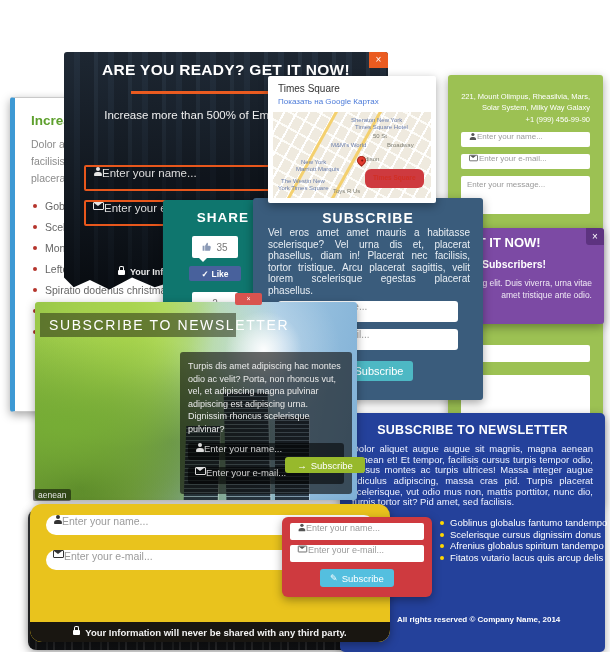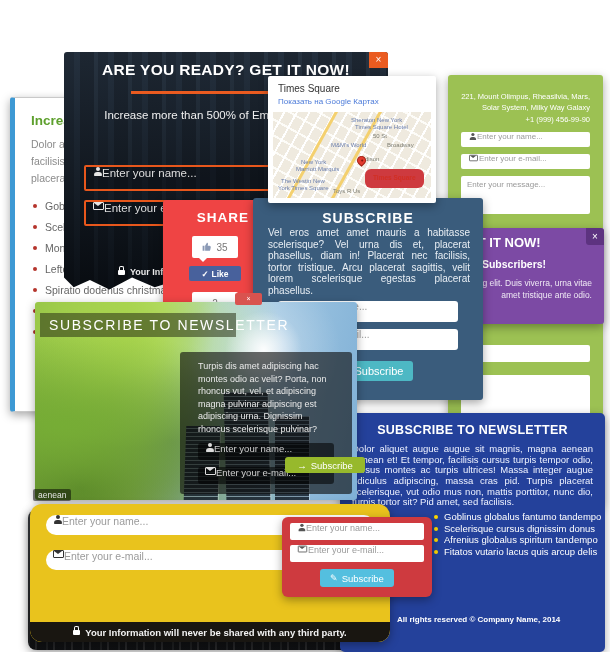--- a/index.html
+++ b/index.html
@@ -78,21 +78,21 @@
   .ct-title{text-align:right;color:#fff;font-weight:bold;font-size:13px;letter-spacing:1px;margin-top:2px;}
   .ct-addr{text-align:right;color:#fff;font-size:7.5px;line-height:1.5;margin-top:6px;}
   .ct-inp{height:15px;margin-top:7px;}
   .ct-inp input{font-size:8px;}
   .ct-ta{display:block;width:100%;height:38px;margin-top:7px;border:0;outline:0;border-radius:2px;resize:none;
          font-family:inherit;font-size:8px;padding:4px 6px;color:#444;}
   .ct-ta::placeholder{color:#999;}
   .ct-w{position:absolute;left:13px;right:13px;background:#fff;border-radius:2px;}
 
   
-  .share{background:#ef4444;border-radius:3px;z-index:4;}
+  .share{background:#0f766e;border-radius:3px;z-index:4;}
   .sh-title{position:absolute;top:10px;left:0;right:0;text-align:center;color:#fff;font-weight:bold;font-size:13.5px;letter-spacing:1px;}
   .like-box{position:absolute;left:29px;top:36px;width:46px;height:22px;background:#fff;border-radius:2px;
             display:flex;align-items:center;justify-content:center;gap:4px;font-size:10px;color:#777;}
   .like-box::after{content:"";position:absolute;left:7px;bottom:-4px;border-left:4px solid transparent;border-right:4px solid transparent;border-top:4px solid #fff;}
   .like-btn{position:absolute;left:26px;top:66px;width:52px;height:15px;background:#48619c;border:0;border-radius:2px;
             color:#fff;font-size:8.5px;font-weight:bold;display:flex;align-items:center;justify-content:center;gap:3px;cursor:pointer;font-family:inherit;padding:0;}
   .tweet-box{position:absolute;left:29px;top:92px;width:46px;height:22px;background:#fff;border-radius:2px;
              display:flex;align-items:center;justify-content:center;font-size:10px;color:#777;}
 
   
@@ -125,36 +125,36 @@
       linear-gradient(100deg,#8fbf45 0%,#a9d355 26%,#bfe27a 36%,#b7d8ea 52%,#9cc3e0 72%,#7fb0d6 100%);}
   .bldg{position:absolute;background:
       repeating-linear-gradient(0deg, rgba(25,35,46,.88) 0 3px, rgba(120,140,155,.75) 3px 4px);
       box-shadow:1px 0 0 rgba(255,255,255,.35);}
   .pn-band{position:absolute;left:5px;top:11px;width:196px;height:24px;background:rgba(42,50,22,.55);
            display:flex;align-items:center;padding-left:9px;}
   .pn-band span{color:#fff;font-size:14px;font-weight:300;letter-spacing:1.6px;white-space:nowrap;}
   .pn-close{position:absolute;left:200px;top:-9px;width:27px;height:12px;background:#d9534f;border:0;border-radius:2px;
             color:#fff;font-size:7px;line-height:12px;text-align:center;padding:0;cursor:pointer;font-family:inherit;}
   .pn-panel{position:absolute;left:145px;top:50px;width:172px;height:142px;background:rgba(12,12,12,.62);
-            border-radius:3px;padding:8px 18px;}
+            border-radius:3px;padding:8px 8px;}
   .pn-text{color:#e9e9e9;font-size:9px;line-height:1.4;}
   .pn-inp{height:17px;margin-top:7px;background:rgba(0,0,0,.55);border-radius:3px;}
   .pn-inp .ic-user,.pn-inp .ic-mail{color:#ddd;}
   .pn-inp input{font-size:9.5px;color:#ddd;}
   .pn-inp input::placeholder{color:#cfcfcf;}
   .pn-btn{position:absolute;left:250px;top:155px;width:80px;height:16px;background:#97b92c;border:0;border-radius:3px;
           color:#fff;font-size:9.5px;cursor:pointer;font-family:inherit;display:flex;align-items:center;justify-content:center;gap:4px;padding:0;}
   .pn-closelbl{position:absolute;left:-2px;top:187px;background:rgba(0,0,0,.5);color:#e5e5e5;font-size:8.5px;
                padding:1px 5px;border-radius:2px;}
 
   
   .bnews{background:#24419b;border-radius:5px;z-index:8;}
   .bn-title{position:absolute;top:10px;left:0;right:0;text-align:center;color:#fff;font-weight:bold;font-size:12.5px;letter-spacing:.3px;}
   .bn-body{position:absolute;top:31px;left:12px;right:12px;color:#eef2ff;font-size:9.5px;line-height:1.12;text-align:justify;}
-  .bn-ul{position:absolute;left:92px;top:98px;width:168px;list-style:none;margin:0;padding:0;}
+  .bn-ul{position:absolute;left:92px;top:98px;width:168px;list-style:none;margin:6px;padding:0;}
   .bn-ul li{position:relative;color:#fff;font-size:9.5px;line-height:11.5px;padding-left:12px;white-space:nowrap;}
   .bn-ul li::before{content:"";position:absolute;left:2px;top:4px;width:4px;height:4px;border-radius:50%;background:#ffd800;}
   .bn-footer{position:absolute;left:57px;bottom:28px;color:#fff;font-size:8px;font-weight:bold;white-space:nowrap;}
 
   
   .backdrop{z-index:6;border-radius:8px;
     background:
       repeating-linear-gradient(90deg, rgba(255,255,255,.06) 0 2px, transparent 2px 7px, rgba(255,255,255,.09) 7px 9px, transparent 9px 18px),
       linear-gradient(180deg,#2a2d31,#0f1012);}
 

